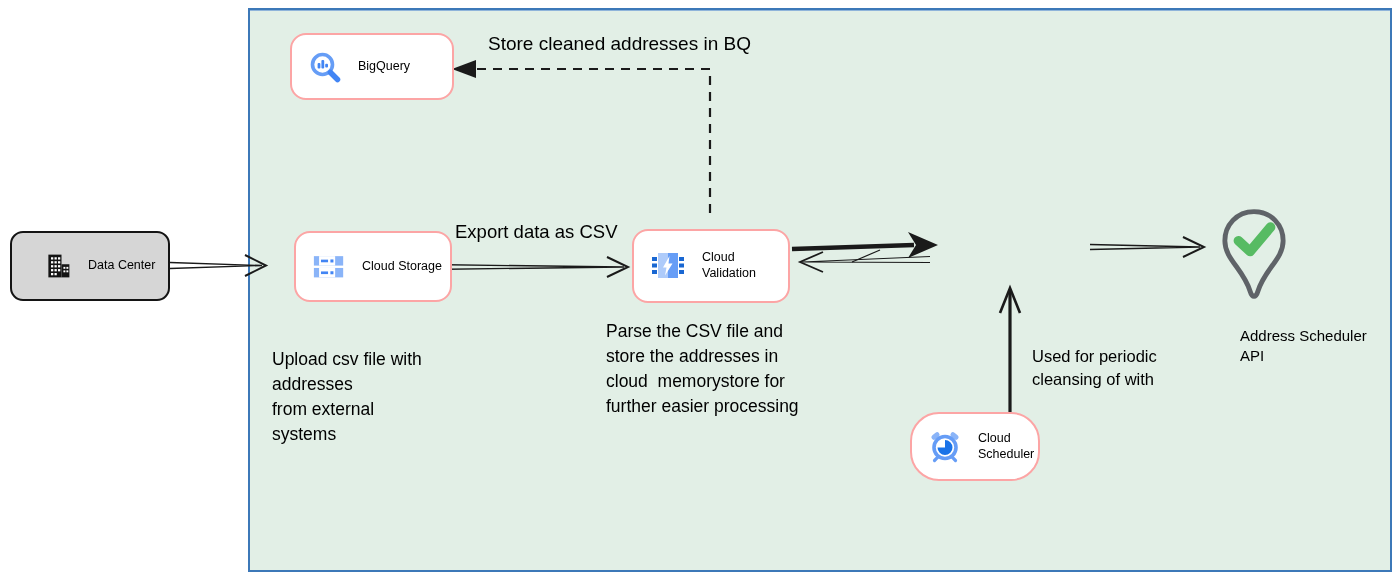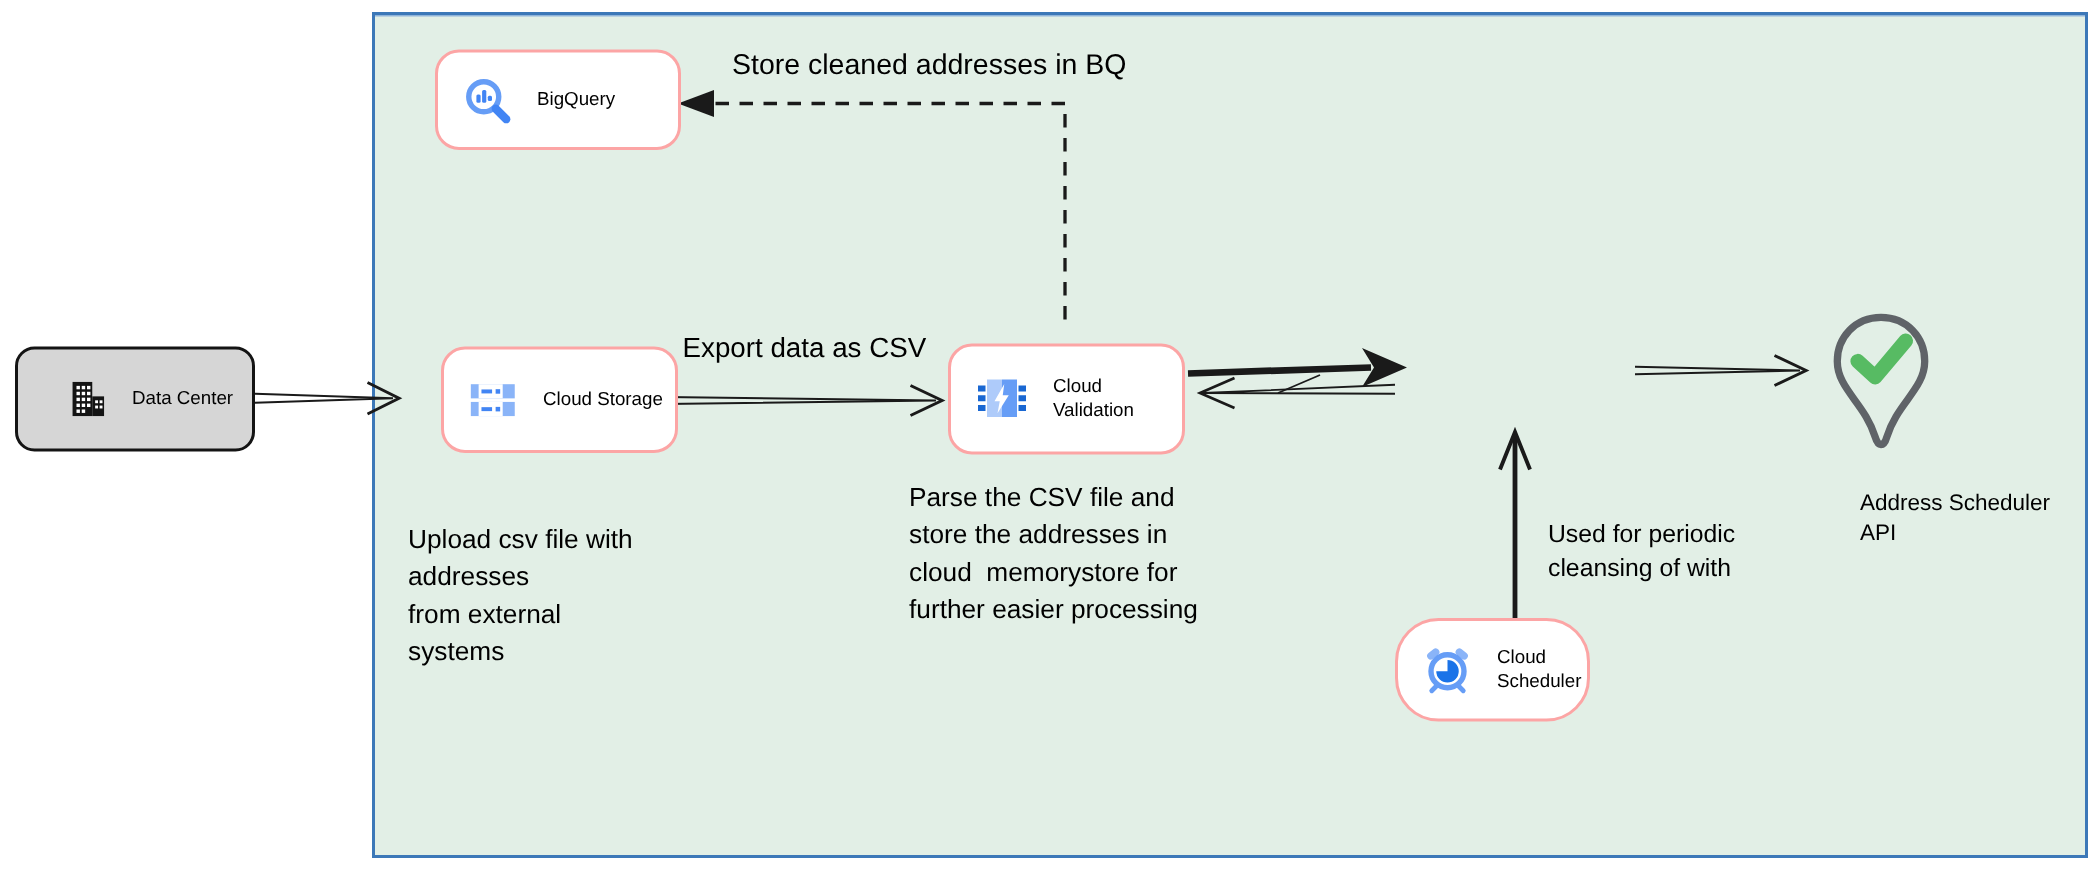--- a/index.html
+++ b/index.html
@@ -159,21 +159,21 @@
         <rect x="8" y="3" width="10" height="25" fill="#aecbfa"></rect>
         <rect x="18" y="3" width="10" height="25" fill="#669df6"></rect>
         <polygon points="19.5,6 13,17.5 16.5,17.5 15,25.5 22.5,13.5 18.5,13.5" fill="#ffffff"></polygon>
       </svg>
     </span>
     <span class="node-label">Cloud
 Validation</span>
   </div>
 
 
-  <div class="node" style="left:930px;top:412px;width:130px;height:69px;border-radius:29px;">
+  <div class="node" style="left:910px;top:412px;width:130px;height:69px;border-radius:29px;">
     <span class="icon">
       <svg width="34" height="34" viewBox="0 0 34 34">
         <rect x="3" y="3.5" width="9" height="5" rx="2.5" fill="#8ab4f8" transform="rotate(-38 7.5 6)"></rect>
         <rect x="22" y="3.5" width="9" height="5" rx="2.5" fill="#8ab4f8" transform="rotate(38 26.5 6)"></rect>
         <circle cx="17" cy="17.5" r="11" fill="#ffffff" stroke="#669df6" stroke-width="3.6"></circle>
         <path d="M17,17.5 L17,10 A7.5,7.5 0 1 1 9.5,17.5 Z" fill="#1a73e8"></path>
         <path d="M6.5,30.5 L9.8,27.2 M27.5,30.5 L24.2,27.2" stroke="#669df6" stroke-width="3.2" stroke-linecap="round"></path>
       </svg>
     </span>
     <span class="node-label">Cloud Scheduler</span>

